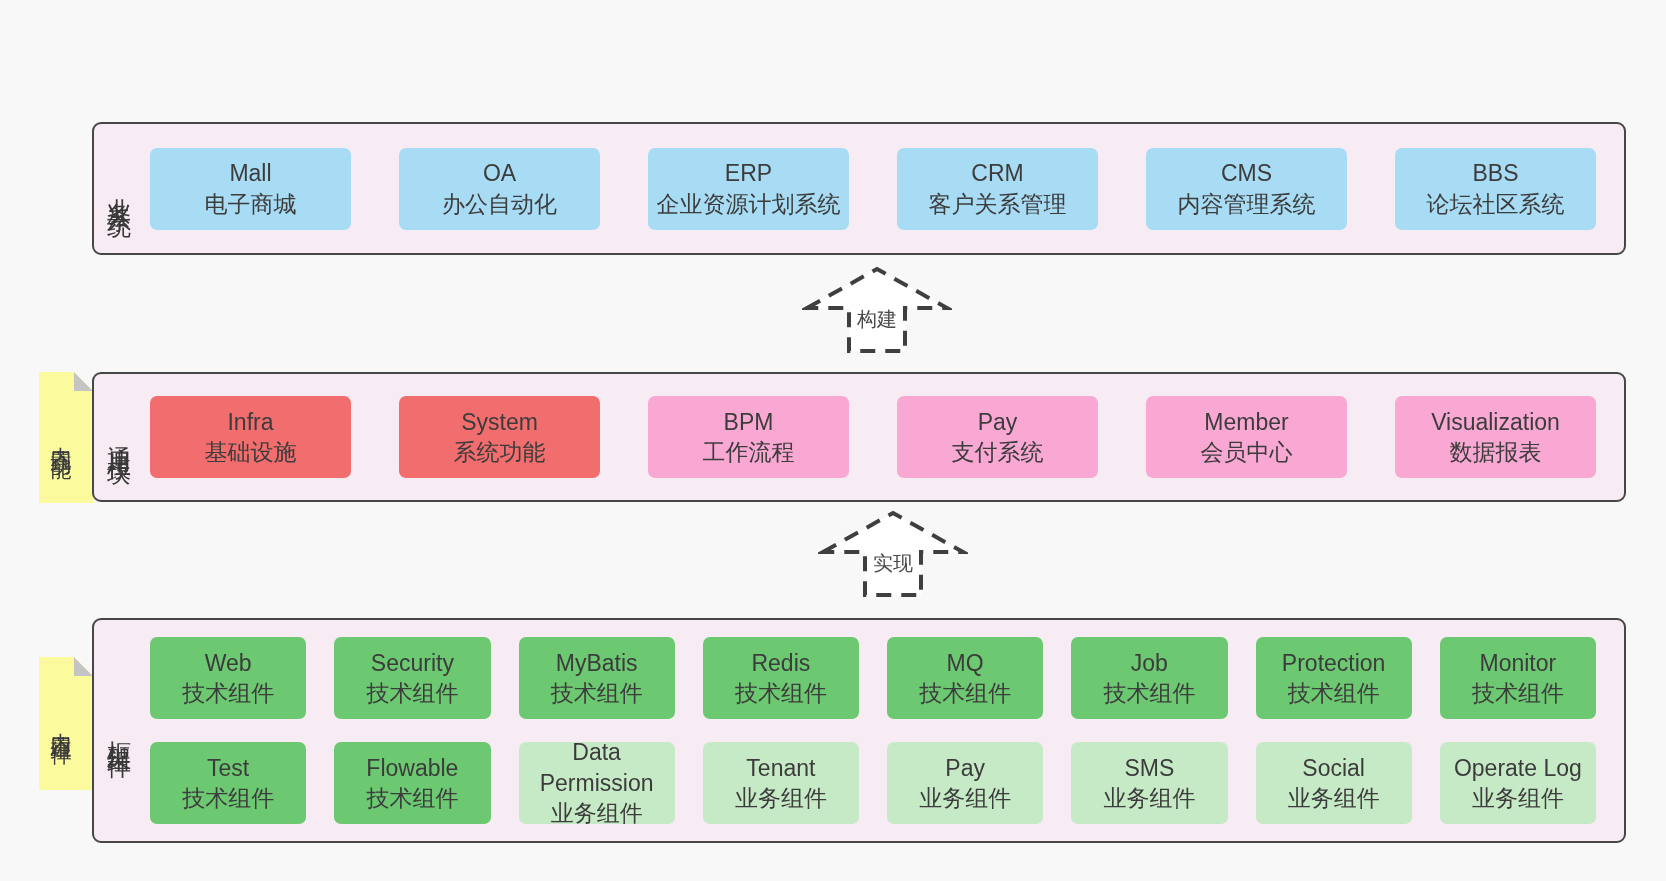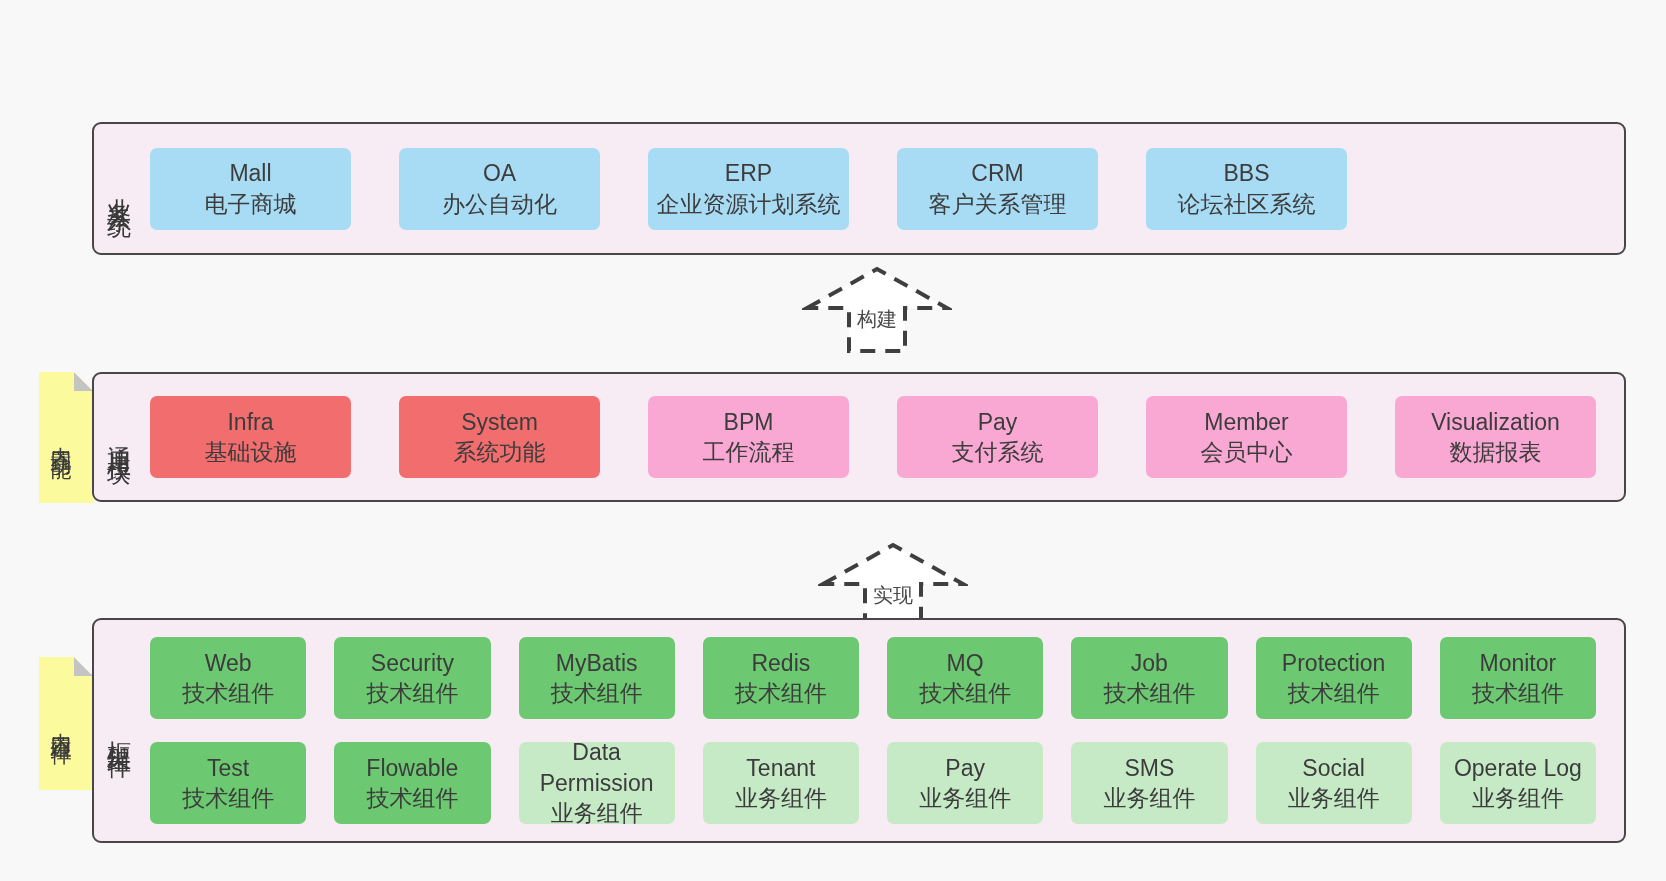--- a/index.html
+++ b/index.html
@@ -69,21 +69,21 @@
   }
   .note-text {
     writing-mode:vertical-lr; text-orientation:upright;
     font-size:21px; letter-spacing:4px; color:#3a3a3a;
     margin-right:10px;
   }
 
   
   .arrow { position:absolute; width:150px; height:88px; z-index:1; }
   #arrow-0 { left:802px; top:266px; }
-  #arrow-1 { left:818px; top:542px; }
+  #arrow-1 { left:818px; top:510px; }
   .arrow svg { display:block; width:150px; height:88px; }
   .arrow-label {
     position:absolute; left:0; right:0; top:40px;
     text-align:center; font-size:20px; color:#4a4a4a;
   }
 </style>
 </head>
 <body>
 
 <div class="note" id="note-1">
@@ -106,20 +106,24 @@
         <div>OA</div>
         <div>办公自动化</div>
       </div>
       <div class="box blue">
         <div>ERP</div>
         <div>企业资源计划系统</div>
       </div>
       <div class="box blue">
         <div>CRM</div>
         <div>客户关系管理</div>
+      </div>
+      <div class="box blue">
+        <div>CMS</div>
+        <div>内容管理系统</div>
       </div>
       <div class="box blue">
         <div>BBS</div>
         <div>论坛社区系统</div>
       </div>
     </div>
 </div>
 
 <div class="arrow" id="arrow-0">
   <svg viewBox="0 0 150 88">

